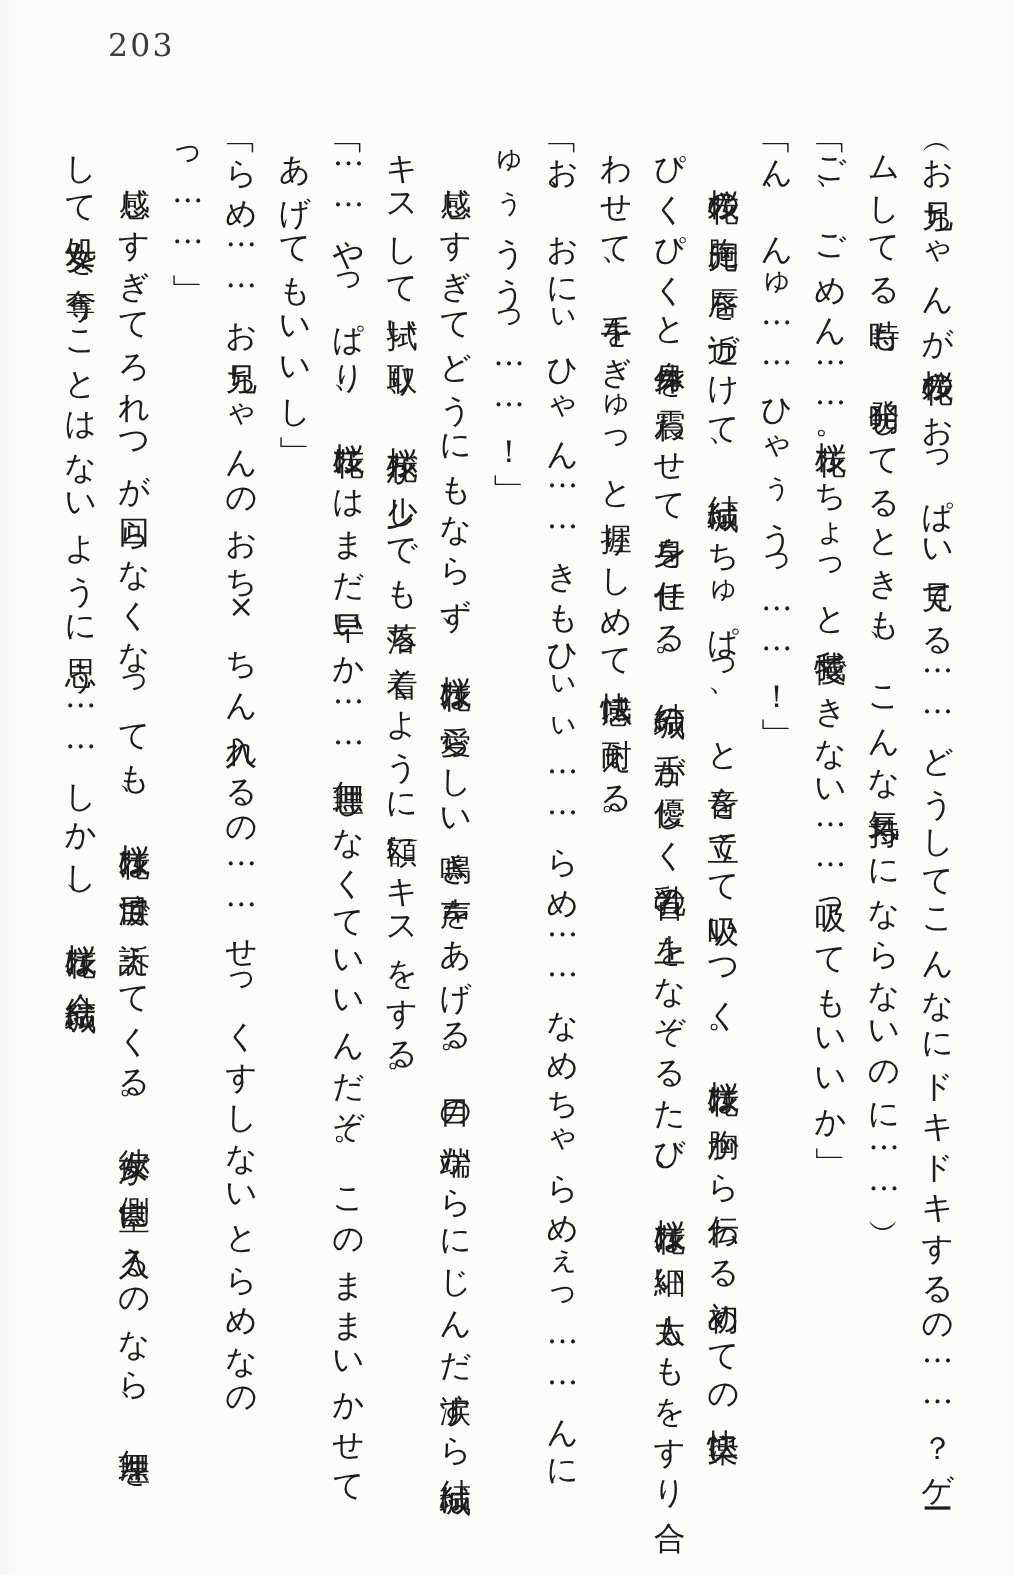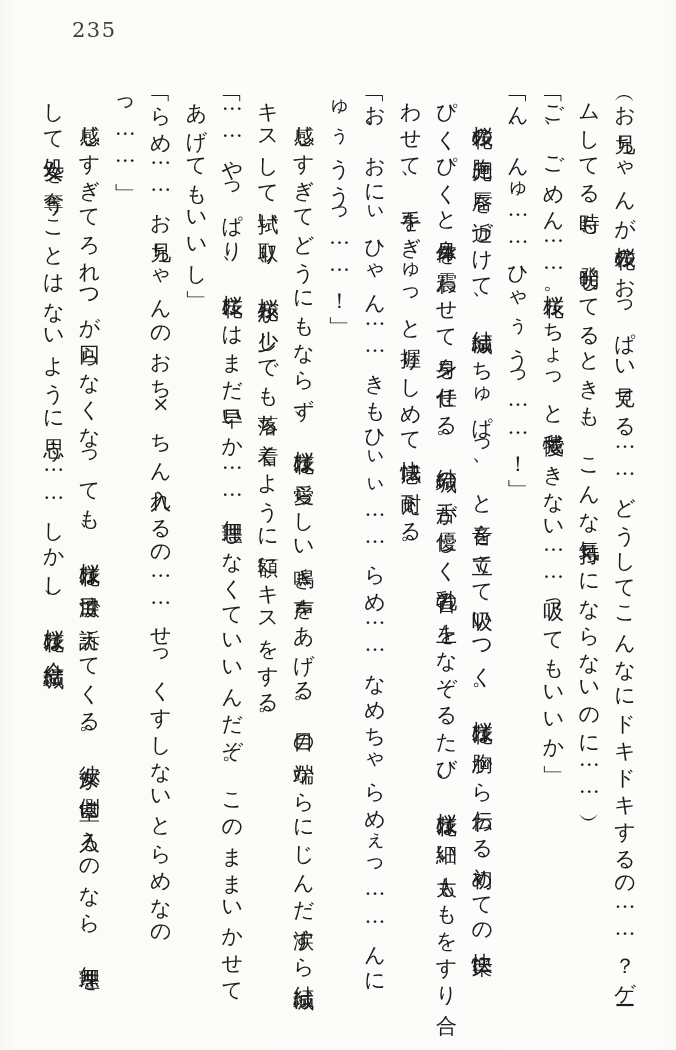--- a/index.html
+++ b/index.html
@@ -48,21 +48,21 @@
     text-indent: 0;
   }
   .para.indent {
     text-indent: 1em;
   }
 </style>
 </head>
 <body>
 
 <div class="book-page">
-  <div class="page-number">235</div>
+  <div class="page-number">203</div>
   <div class="text-block" id="text-block">
       <p class="para">（お兄ちゃんが桜花のおっぱい見てる……どうしてこんなにドキドキするの……？ゲームしてる時も、発明してるときも、こんな気持ちにならないのに……）</p>
       <p class="para">「ご、ごめん……桜花。ちょっと我慢できない……吸ってもいいか」</p>
       <p class="para">「ん、んゅ……ひゃぅうっ……！」</p>
       <p class="para indent">桜花の胸元に唇を近づけて、結城はちゅぱっ、と音を立てて吸いつく。桜花は胸から伝わる初めての快楽に、ぴくぴくと身体を震わせて身を任せる。結城の舌が優しく乳首の上をなぞるたび、桜花は細い太ももをすり合わせて、手をぎゅっと握りしめて快感に耐える。</p>
       <p class="para">「お、おにぃひゃん……きもひぃぃ……らめ……なめちゃらめぇっ……んにゅぅううっ……！」</p>
       <p class="para indent">感じすぎてどうにもならず、桜花は愛らしい鳴き声をあげる。目の端からにじんだ涙すら結城はキスして拭い取り、桜花が少しでも落ち着くように額にキスをする。</p>
       <p class="para">「……やっぱり、桜花にはまだ早いか……無理しなくていいんだぞ。このままいかせてあげてもいいし」</p>
       <p class="para">「らめ……お兄ちゃんのおち×ちん入れるの……せっくすしないとらめなのっ……」</p>
       <p class="para indent">感じすぎてろれつが回らなくなっても、桜花は涙目で訴えてくる。彼女が側室に入るのなら、無理をして処女を奪うことはないように思う……しかし、桜花は今結城に、</p>

